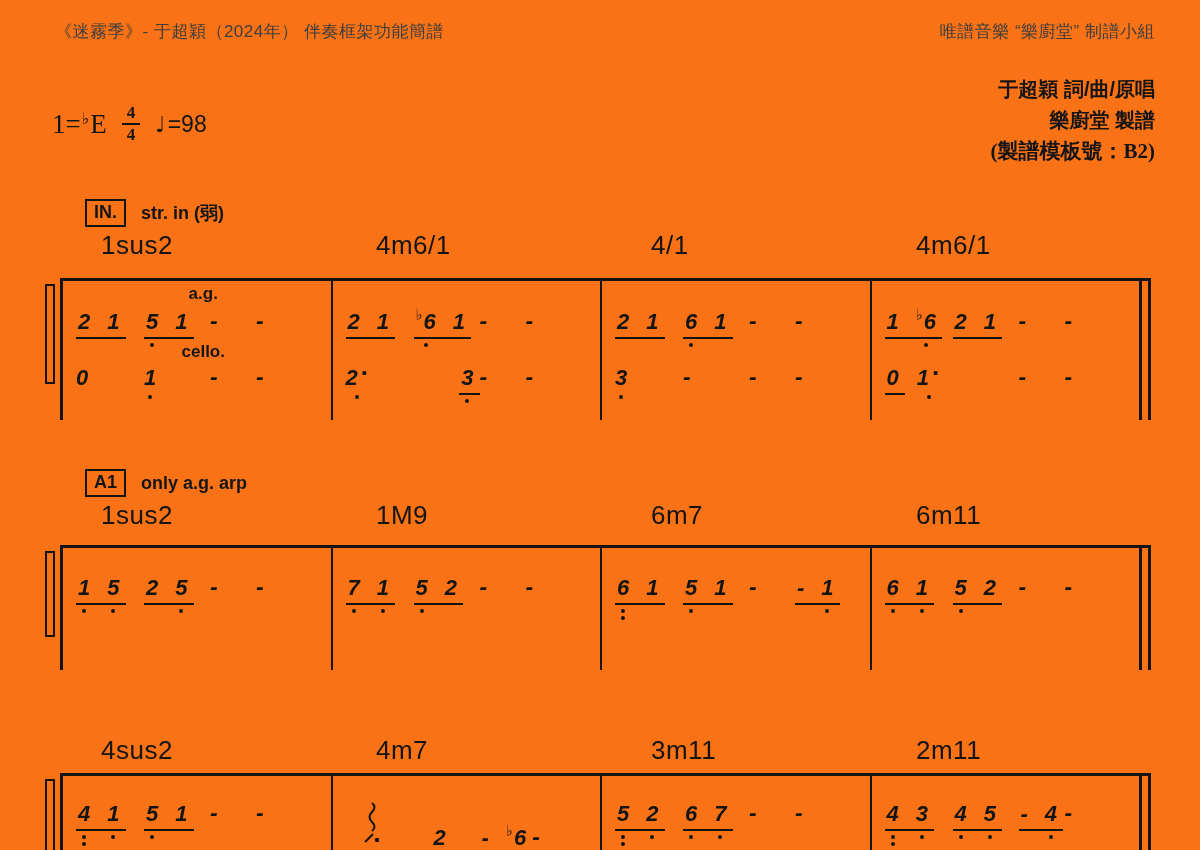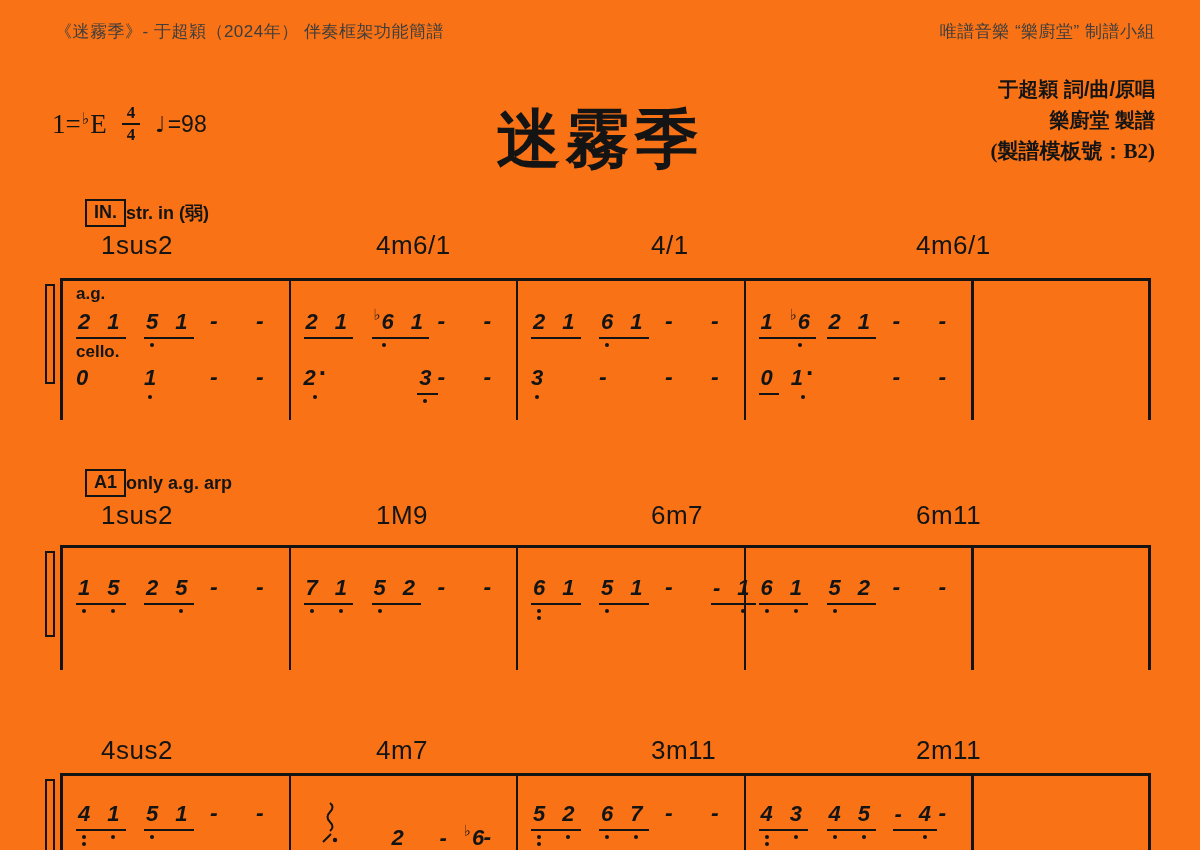--- a/index.html
+++ b/index.html
@@ -28,29 +28,29 @@
   .ks-meter .den { border-top:2px solid #141414; padding:1px 5px 0; }
   .ks-tempo { font-size:23px; display:flex; align-items:center; font-family:"Liberation Sans",sans-serif; }
   .ks-note-glyph { font-family:"DejaVu Sans", sans-serif; font-size:22px; margin-right:2px; }
 
   
   .title { position:absolute; left:0; right:0; top:96px; text-align:center;
            font-family:"Liberation Serif", serif; font-weight:700; font-size:64px; letter-spacing:5px; }
 
   
   .system { position:absolute; left:0; width:1200px; }
-  .label-row { position:absolute; left:85px; display:flex; align-items:center; }
+  .label-row { position:absolute; left:85px; display:flex; align-items:center; gap:15px; }
   .label-box { border:2.5px solid #141414; font-weight:700; font-size:18px; padding:1px 7px 2px; }
   .label-note { font-weight:700; font-size:18px; }
   .chord-row { position:absolute; left:16px; width:1200px; height:32px; }
   .chord { position:absolute; font-size:26px; font-weight:500; letter-spacing:0.5px; }
 
   .topline { position:absolute; left:60px; width:1091px; height:3px; background:#141414; }
-  .grid { position:absolute; left:60px; width:914px; display:flex;
-          border-left:3px solid #141414; border-right:3px solid #141414; }
+  .grid { position:absolute; left:60px; width:1082px; display:flex;
+          border-left:3px solid #141414; border-right:3px solid #141414;text-align:center; }
   .dblbar { position:absolute; left:1148px; width:3px; background:#141414; }
   .bracket { position:absolute; left:45px; width:10px; border:2.5px solid #141414; background:transparent; }
   .measure { flex:1; min-width:0; }
   .measure + .measure { border-left:2.5px solid #141414; }
 
   .vlabel { height:25px; font-weight:700; font-size:17px; padding-left:13px; }
   .vlabel.second { height:23px; }
   .nrow { height:33px; display:flex; align-items:baseline; padding-left:13px; }
   .cell { display:flex; align-items:baseline; gap:12px; }
   .c0 { min-width:68px; } .c1 { min-width:66px; } .c2 { min-width:46px; } .c3 { min-width:40px; }
@@ -92,21 +92,20 @@
     <span class="ks-meter">
       <span class="num">4</span>
       <span class="den">4</span>
     </span>
     <span class="ks-tempo">
         <span class="ks-note-glyph">♩</span>
         <span>=98</span>
       </span>
   </div>
 
-  <div class="title">迷霧季</div>
 
   <div id="score">
       <div class="system" style="top: 195px;">
         <div class="label-row" style="top: 4px;">
           <span class="label-box">IN.</span>
           <span class="label-note">str. in (弱)</span>
         </div>
         <div class="chord-row" style="top: 35px;">
           <span class="chord" style="left: 85px;">1sus2</span>
           <span class="chord" style="left: 360px;">4m6/1</span>

